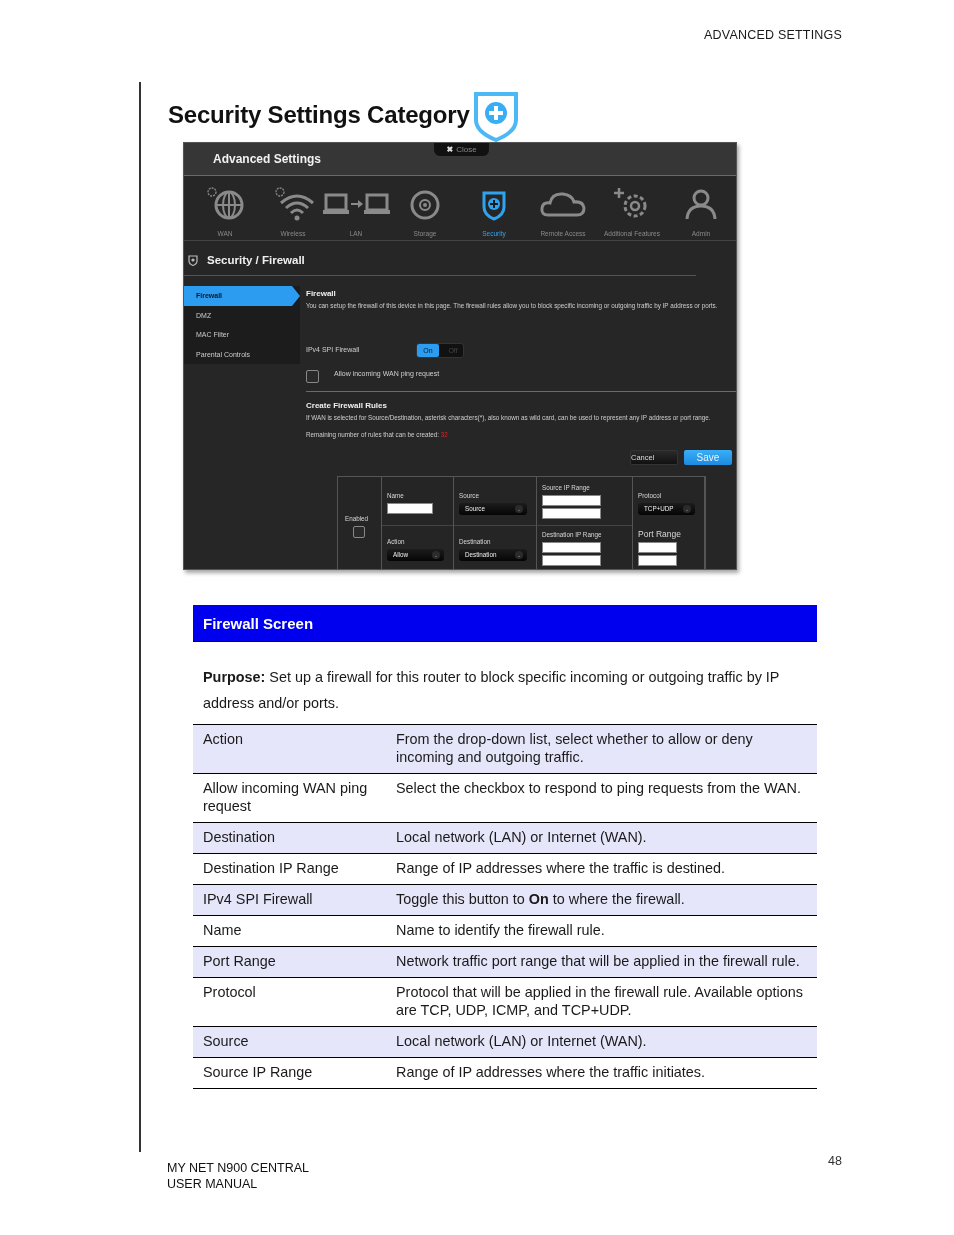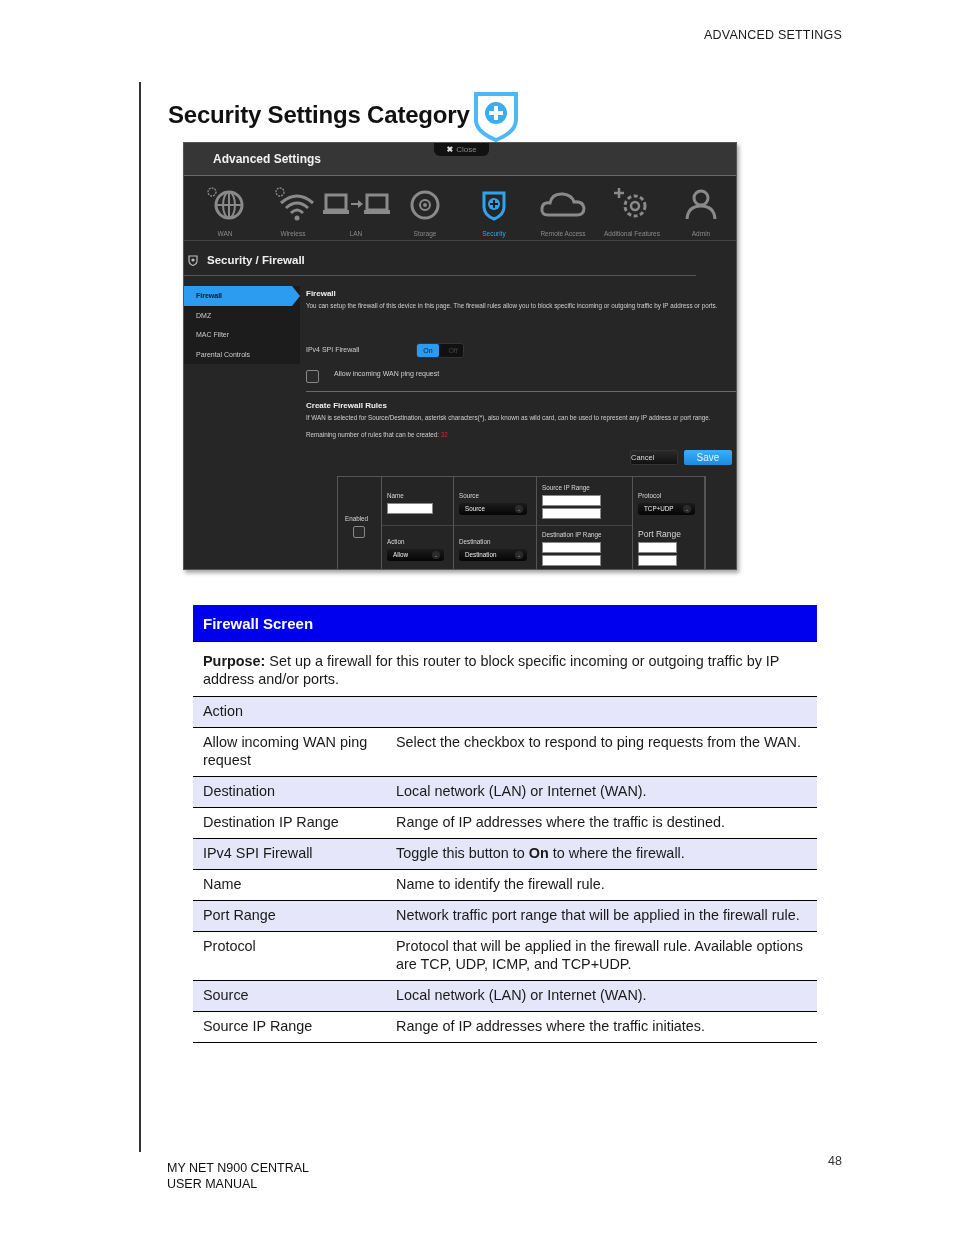--- a/index.html
+++ b/index.html
@@ -51,21 +51,21 @@
     .rg-col { position: absolute; top: 0; height: 100%; border-right: 1px solid #555; }
     .rg-lab { position: absolute; font-size: 6.3px; color: #d8d8d8; }
     .rg-input { position: absolute; height: 11px; background: #fff; border: 1px solid #888; }
     .rg-select { position: absolute; height: 12px; background: linear-gradient(#1c1c1c,#050505); border-radius: 3px; color: #eee; font-size: 6.3px; line-height: 12px; padding-left: 6px; }
     .rg-select .chev { position: absolute; right: 4px; top: 2px; width: 8px; height: 8px; border-radius: 50%; background: #2b2b2b; color: #999; font-size: 5px; line-height: 8px; text-align: center; }
     .rg-hline { position: absolute; left: 0; width: 100%; height: 1px; background: #444; }
 
     
     .tbl { position: absolute; left: 193px; top: 605px; width: 624px; border-collapse: collapse; font-size: 14.4px; color: #1a1a1a; }
     .tbl .head { background: #0000ee; color: #fff; font-weight: bold; font-size: 15px; height: 37px; padding: 0 10px; display: flex; align-items: center; border-bottom: 1px solid #000; }
-    .tbl .purpose { padding: 10px 10px 8px 10px; line-height: 18px; border-bottom: 1px solid #000; }
+    .tbl .purpose { padding: 22px 10px 8px 10px; line-height: 26px; border-bottom: 1px solid #000; }
     .tbl .purpose b { font-weight: bold; }
     .trow { display: flex; border-bottom: 1px solid #000; line-height: 18px; }
     .trow.shade { background: #e6e6fb; }
     .trow .c1 { width: 193px; padding: 5px 10px 7px 10px; }
     .trow .c2 { flex: 1; padding: 5px 10px 7px 10px; }
     .trow .c2 b { font-weight: bold; }
 
     .footer-left { position: absolute; left: 167px; top: 1161px; font-size: 12.5px; line-height: 15.5px; color: #111; }
     .page-num { position: absolute; right: 112px; top: 1154px; font-size: 12.5px; color: #333; }
   </style>
@@ -266,20 +266,21 @@
   </div>
 </div>
 
 <div class="tbl">
   <div class="head">Firewall Screen</div>
   <div class="purpose">
     <b>Purpose:</b><span> Set up a firewall for this router to block specific incoming or outgoing traffic by IP address and/or ports.</span>
   </div>
   <div class="trow shade">
     <div class="c1">Action</div>
+    <div class="c2">From the drop-down list, select whether to allow or deny incoming and outgoing traffic.</div>
   </div>
   <div class="trow">
     <div class="c1">Allow incoming WAN ping request</div>
     <div class="c2">Select the checkbox to respond to ping requests from the WAN.</div>
   </div>
   <div class="trow shade">
     <div class="c1">Destination</div>
     <div class="c2">Local network (LAN) or Internet (WAN).</div>
   </div>
   <div class="trow">

